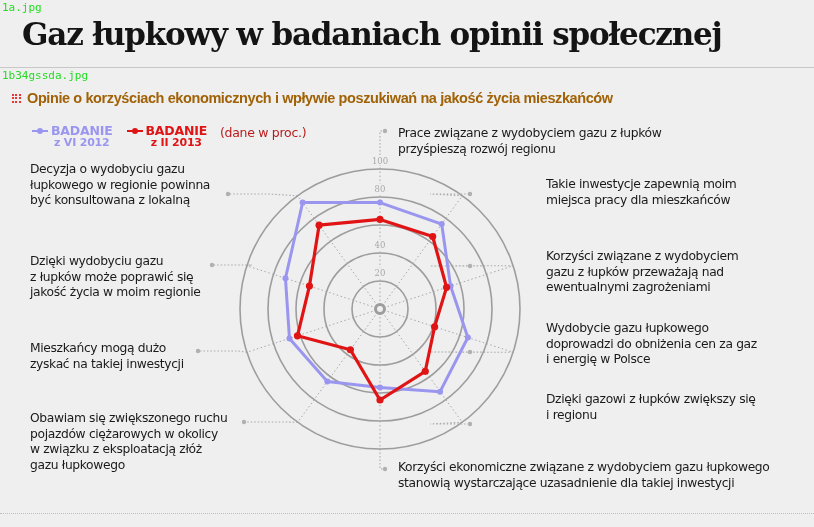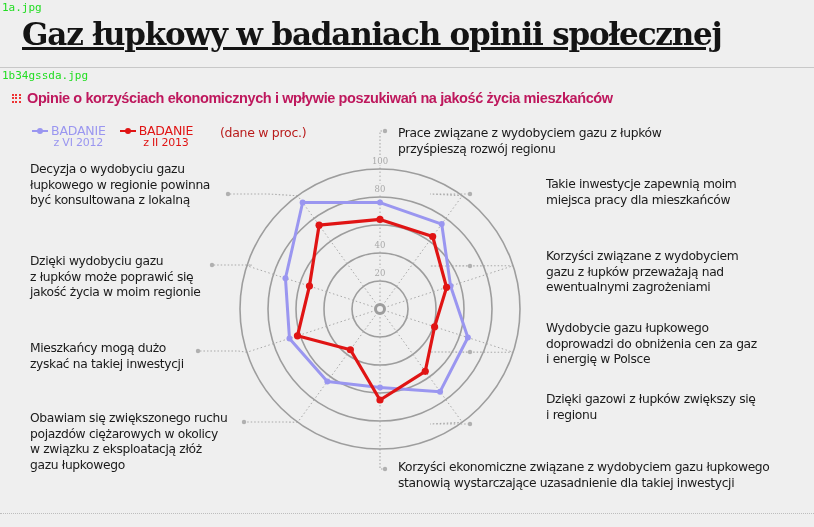--- a/index.html
+++ b/index.html
@@ -15,21 +15,20 @@
     font-family: "DejaVu Sans Mono", monospace;
     font-size: 11px; color: #22dd22; line-height: 12px;
   }
   #fl1 { top: 2px; }
   #fl2 { top: 70px; }
   .title {
     position: absolute; left: 22px; top: 16px;
     font-family: "DejaVu Serif", serif; font-weight: bold;
     font-size: 31px; letter-spacing: -1.2px; color: #141414;
     white-space: nowrap;
-    text-decoration: underline;
   }
   .divider-top {
     position: absolute; left: 0; right: 0; top: 67px; height: 0;
     border-top: 1px solid #c8c8c8;
   }
   .divider-bottom {
     position: absolute; left: 0; right: 0; top: 513px; height: 0;
     border-top: 1px dotted #bdbdbd;
   }
   .subtitle {
@@ -39,33 +38,33 @@
   }
   .subtitle .grid-icon {
     width: 9px; height: 9px;
     background-image:
       linear-gradient(90deg, #e33 0 2px, transparent 2px 3.5px, #e33 3.5px 5.5px, transparent 5.5px 7px, #e33 7px 9px);
     -webkit-mask: linear-gradient(#000 0 2px, transparent 2px 3.5px, #000 3.5px 5.5px, transparent 5.5px 7px, #000 7px 9px);
     mask: linear-gradient(#000 0 2px, transparent 2px 3.5px, #000 3.5px 5.5px, transparent 5.5px 7px, #000 7px 9px);
   }
   .subtitle .text {
     font-family: "Liberation Sans", sans-serif; font-weight: bold;
-    font-size: 14.5px; letter-spacing: -0.4px; color: #be185d;
+    font-size: 14.5px; letter-spacing: -0.4px; color: #a16207;
   }
   .legend { position: absolute; top: 125px; left: 32px; display: flex; gap: 14px; }
   .legend-item { display: flex; align-items: flex-start; gap: 3px; }
   .legend-item .marker { position: relative; width: 16px; height: 12px; }
   .legend-item .marker::before {
     content: ""; position: absolute; left: 0; right: 0; top: 5px; height: 2px; background: var(--c);
   }
   .legend-item .marker::after {
     content: ""; position: absolute; left: 5px; top: 3px; width: 6px; height: 6px; border-radius: 50%; background: var(--c);
   }
   .legend-item .lbl {
-    font-family: "DejaVu Sans", sans-serif; font-weight: normal;
+    font-family: "DejaVu Sans", sans-serif; font-weight: bold;
     font-size: 12.5px; line-height: 12px; color: var(--c);
     letter-spacing: -0.2px;
   }
   .legend-item .lbl span { display: block; text-align: center; }
   .legend-item .lbl .sub { font-size: 11px; }
   .units {
     position: absolute; left: 220px; top: 125px;
     font-size: 12.5px; color: #b91c1c; letter-spacing: -0.3px;
   }
   .q {

